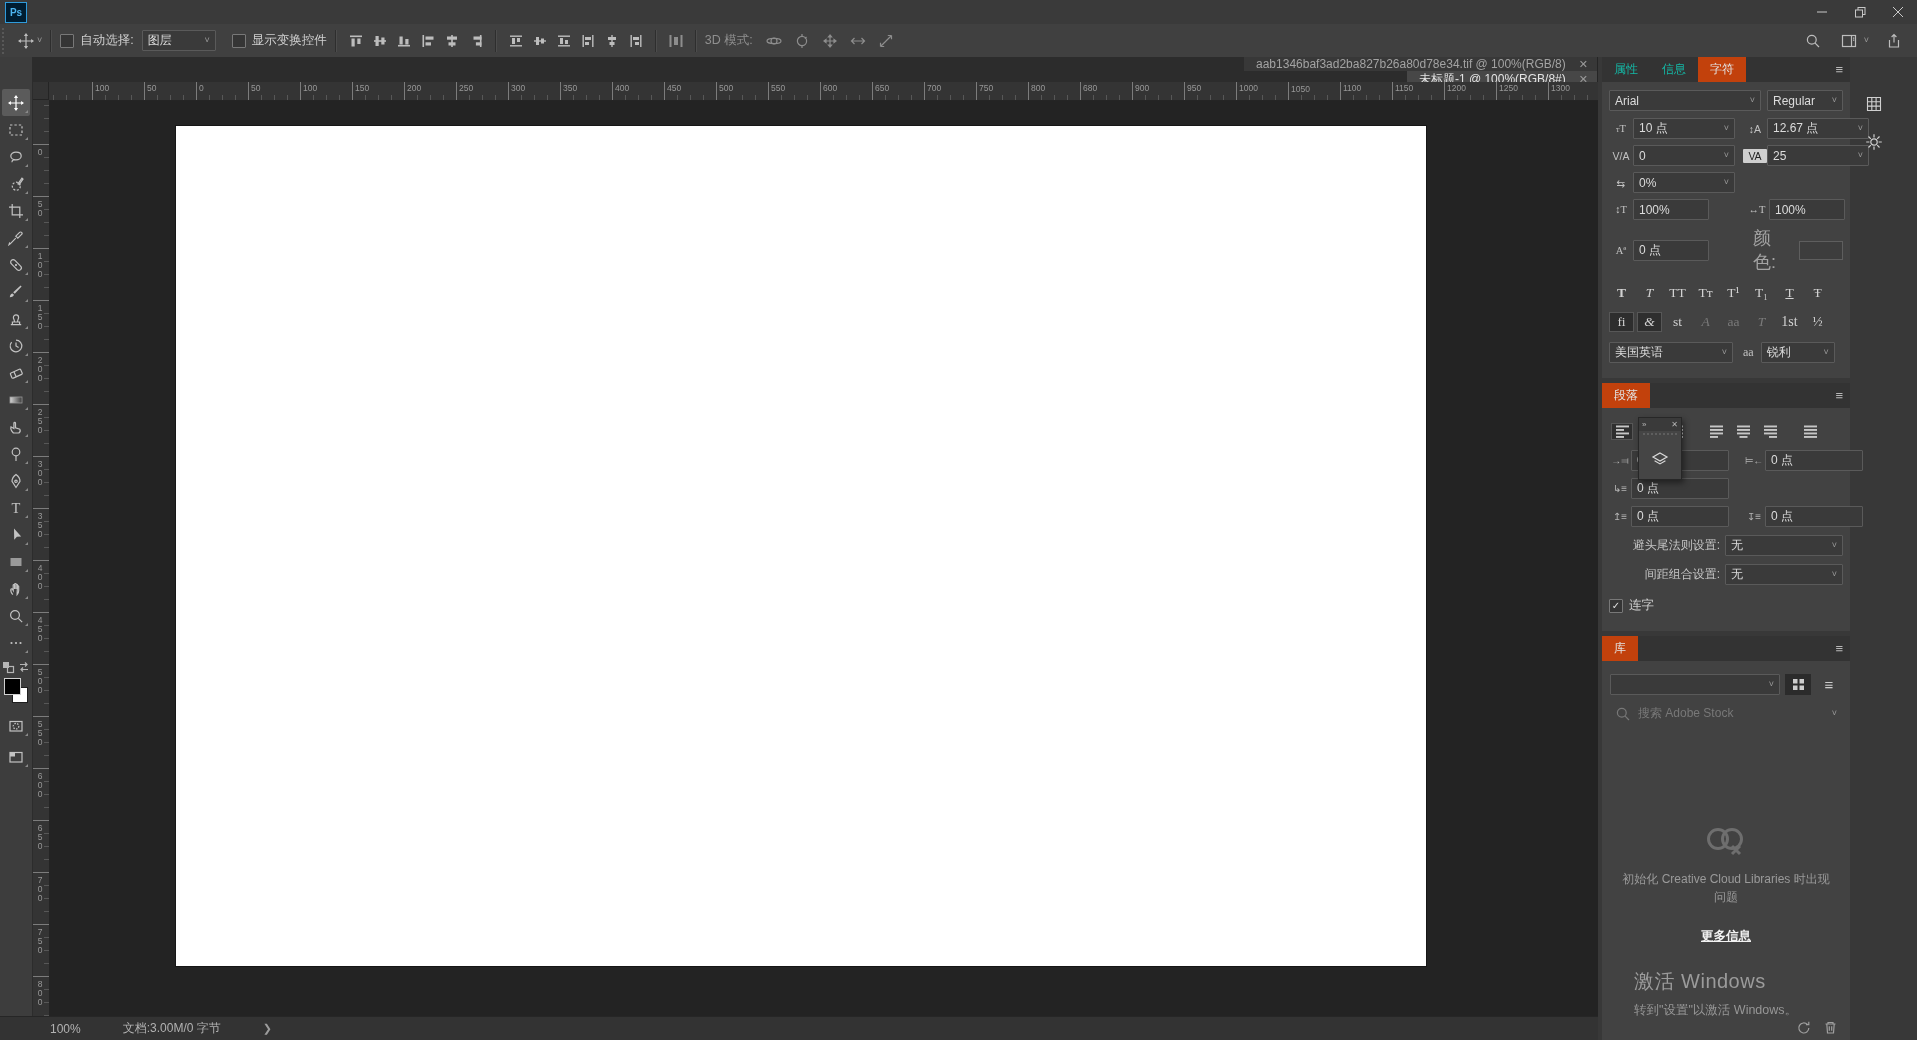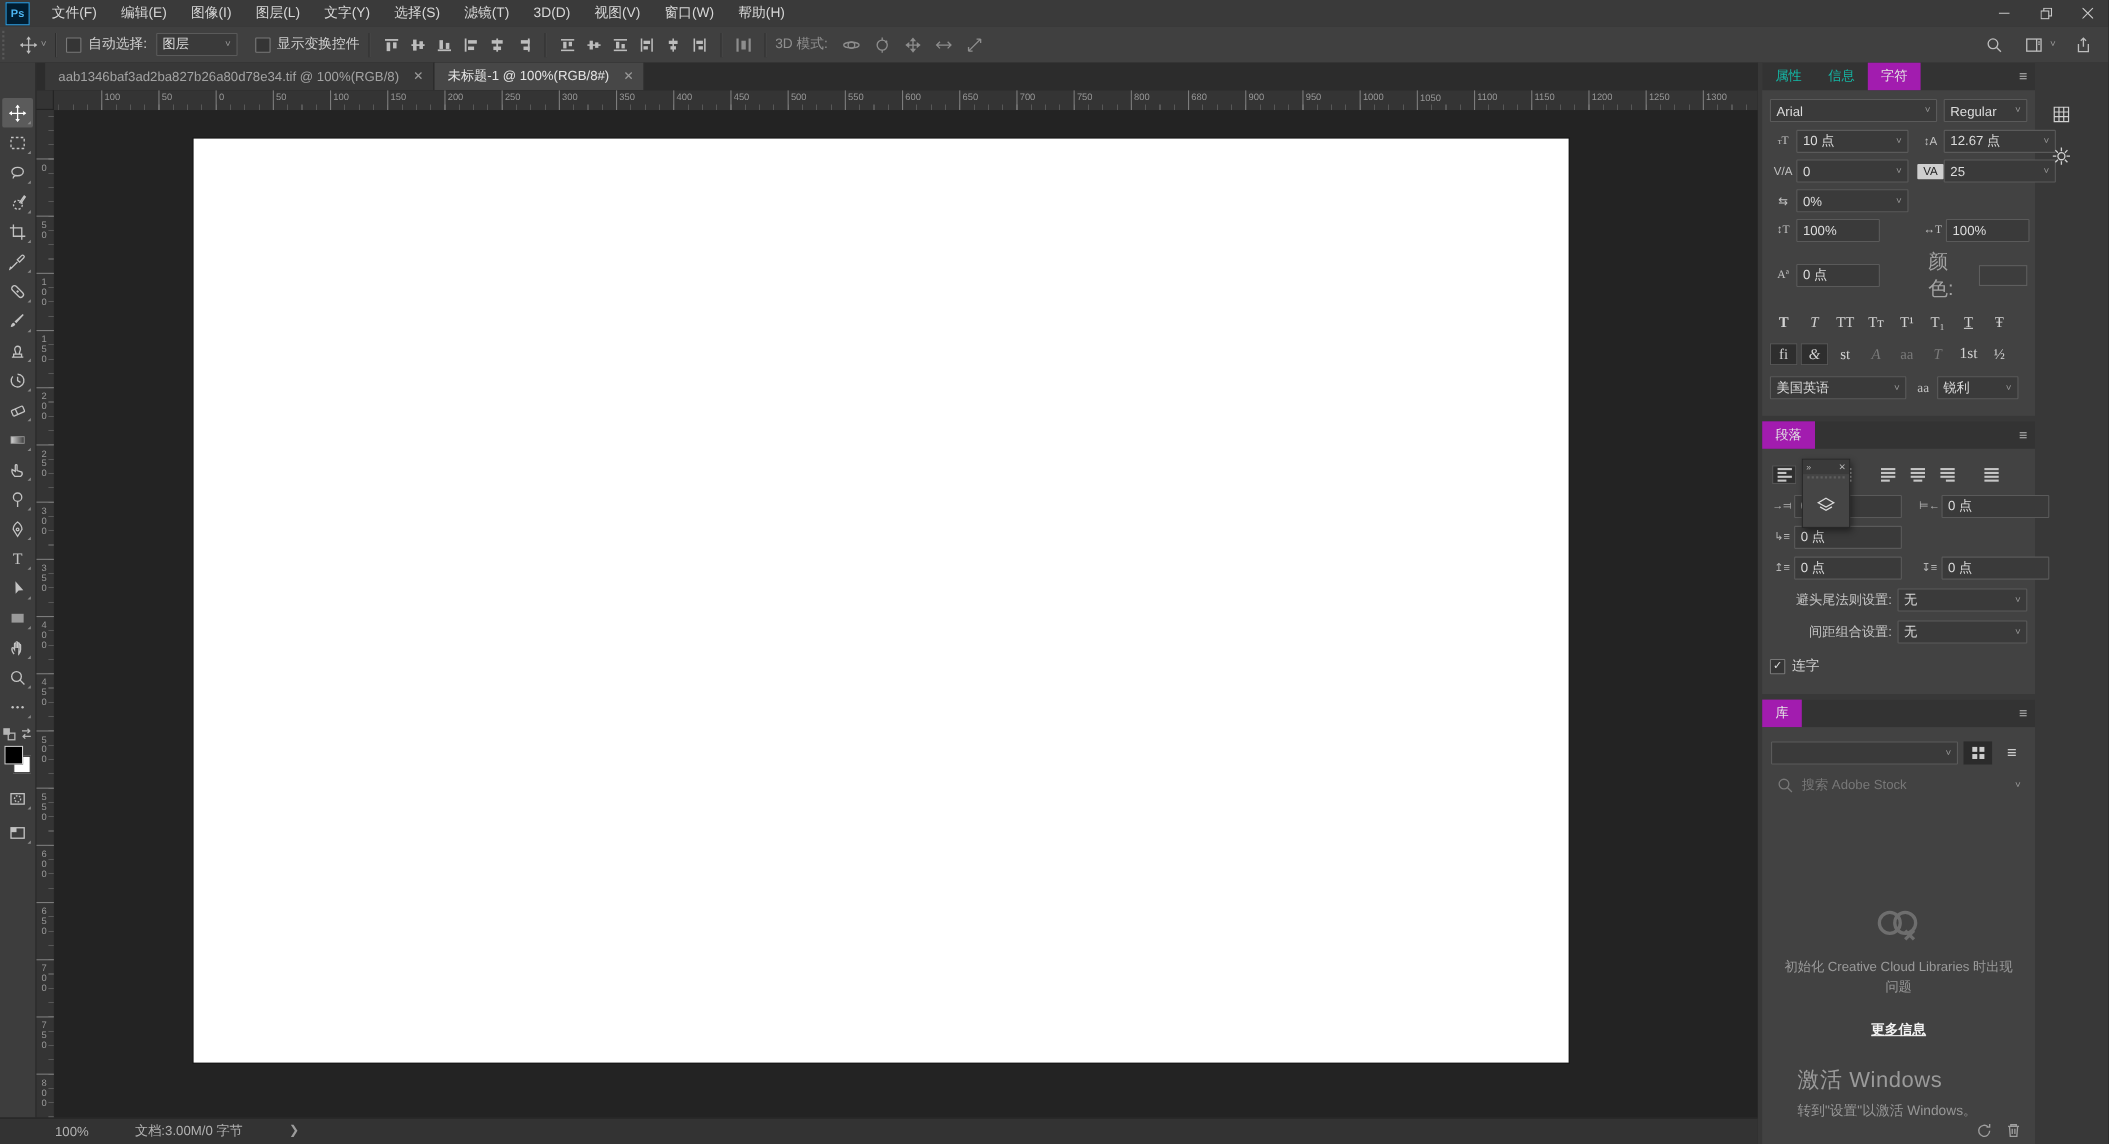--- a/index.html
+++ b/index.html
@@ -24,21 +24,21 @@
   .chev{color:#9c9c9c;font-size:9px;line-height:1;}
   .vsep{width:1px;height:22px;background:#2e2e2e;border-right:1px solid #4c4c4c;margin:0 8px;}
   .checkbox{width:12px;height:12px;background:#353535;border:1px solid #787878;border-radius:1px;margin-right:6px;flex:none;}
   .checkbox.checked{display:flex;align-items:center;justify-content:center;color:#e0e0e0;font-size:10px;line-height:1;}
   .oblabel{font-size:12.5px;color:#cfcfcf;white-space:nowrap;}
   .oblabel.dim{color:#8f8f8f;}
   .field{background:#3a3a3a;border:1px solid #5a5a5a;border-radius:1px;height:19px;
          display:flex;align-items:center;justify-content:space-between;padding:0 5px;font-size:12px;color:#dcdcdc;}
   .obar-right{position:absolute;right:12px;top:24px;height:33px;display:flex;align-items:center;gap:14px;}
   
-  .tabbar{position:absolute;left:33px;top:57px;width:1565px;height:25px;background:#2c2c2c;display:flex;align-items:flex-end;padding-left:8px;box-sizing:border-box;}
+  .tabbar{position:absolute;left:33px;top:57px;width:1565px;height:25px;background:#2c2c2c;display:flex;align-items:flex-end;padding-left:8px;box-sizing:border-box;flex-direction:column;}
   .doctab{height:25px;display:flex;align-items:center;padding:0 9px 0 12px;background:#383838;
           border-right:1px solid #252525;font-size:12px;color:#a3a3a3;white-space:nowrap;}
   .doctab.active{background:#474747;color:#e4e4e4;}
   .doctab .x{margin-left:13px;color:#9a9a9a;font-size:11px;}
   
   .toolbar{position:absolute;left:0;top:57px;width:33px;height:959px;background:#3d3d3d;border-right:1px solid #2c2c2c;
            display:flex;flex-direction:column;align-items:center;padding-top:32px;box-sizing:border-box;}
   .tool{width:28px;height:27px;display:flex;align-items:center;justify-content:center;color:#c3c3c3;flex:none;position:relative;}
   .tool.active{background:#5b5b5b;color:#fff;border-radius:2px;}
   .tool::after{content:"";position:absolute;right:2px;bottom:3px;border-left:3px solid transparent;border-bottom:3px solid #8a8a8a;}
@@ -60,21 +60,21 @@
   .document{position:absolute;left:143px;top:44px;width:1250px;height:840px;background:#ffffff;box-shadow:0 0 0 1px #161616;}
   
   .statusbar{position:absolute;left:0;top:1016px;width:1598px;height:24px;background:#333333;border-top:1px solid #262626;
              display:flex;align-items:center;font-size:12px;color:#b2b2b2;box-sizing:border-box;}
   
   .dock{position:absolute;left:1598px;top:57px;width:319px;height:983px;background:#383838;}
   .panelcol{position:absolute;left:4px;top:0;width:248px;height:983px;display:flex;flex-direction:column;}
   .panel{background:#424242;margin-bottom:5px;position:relative;}
   .ptabs{display:flex;background:#333333;height:25px;position:relative;}
   .ptab{padding:0 12px;line-height:25px;font-size:12px;color:#14b8a6;white-space:nowrap;}
-  .ptab.active{background:#a21caf;color:#e3e3e3;}
+  .ptab.active{background:#c2410c;color:#e3e3e3;}
   .pmenu{position:absolute;right:7px;top:0;line-height:25px;color:#b8b8b8;font-size:13px;}
   .pbody{padding:7px 5px 9px;}
   .frow{display:flex;gap:6px;margin:1px 2px 7px;}
   .crow{display:flex;align-items:center;margin:6px 2px;}
   .ci{width:24px;text-align:center;color:#c2c2c2;font-size:10.5px;flex:none;white-space:nowrap;}
   .ci.sel{background:#cfcfcf;color:#222;border-radius:1px;padding:1px 0;}
   .cf{width:90px;flex:none;}
   .cf.small{width:64px;}
   .serif{font-family:"Liberation Serif","DejaVu Serif",serif;}
   .tbrow{display:flex;gap:3px;margin:9px 2px 3px;}
@@ -120,33 +120,20 @@
   .minigrip{height:4px;margin:2px 4px 0;border-top:2px dotted #5e5e5e;}
   .minibody{height:40px;display:flex;align-items:center;justify-content:center;color:#dadada;}
 </style>
 </head>
 <body>
 
 <div id="app">
 
   <div class="menubar">
     <div class="pslogo">Ps</div>
-    <nav id="menu-items" style="display:flex">
-        <div class="menuitem">文件(F)</div>
-        <div class="menuitem">编辑(E)</div>
-        <div class="menuitem">图像(I)</div>
-        <div class="menuitem">图层(L)</div>
-        <div class="menuitem">文字(Y)</div>
-        <div class="menuitem">选择(S)</div>
-        <div class="menuitem">滤镜(T)</div>
-        <div class="menuitem">3D(D)</div>
-        <div class="menuitem">视图(V)</div>
-        <div class="menuitem">窗口(W)</div>
-        <div class="menuitem">帮助(H)</div>
-      </nav>
     <div class="wincontrols">
       <div class="winbtn">
           <svg width="10" height="10" viewBox="0 0 10 10">
             <path d="M0 5h10" stroke="currentColor"></path>
           </svg>
         </div>
       <div class="winbtn">
           <svg width="11" height="11" viewBox="0 0 11 11" fill="none" stroke="currentColor">
             <rect x="3" y="0.5" width="7" height="7"></rect>
             <rect x="0.5" y="3" width="7" height="7" fill="#3a3a3a"></rect>

